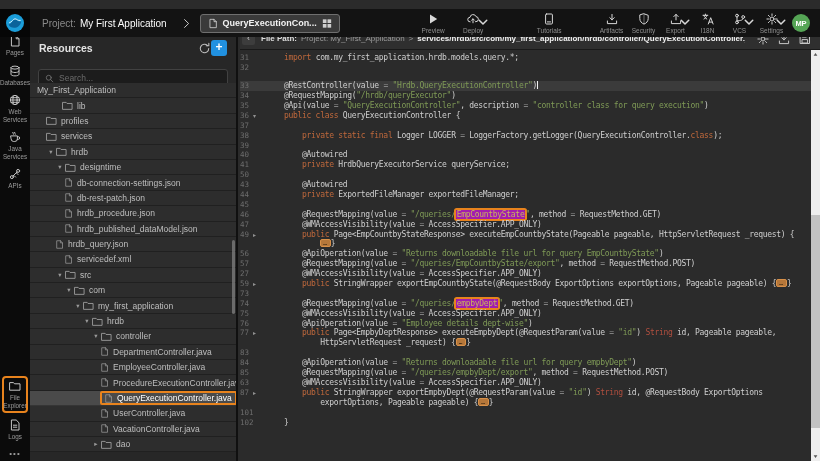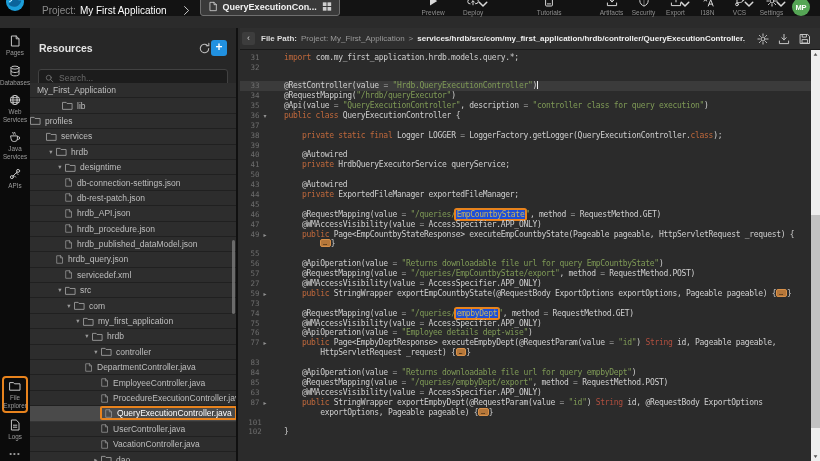--- a/index.html
+++ b/index.html
@@ -3,22 +3,22 @@
 <meta charset="utf-8">
 <style>
   * { margin:0; padding:0; box-sizing:border-box; }
   html,body { background:#000; }
   .app { position:relative; width:820px; height:461px; background:#2b2b2b; overflow:hidden;
          font-family:"Liberation Sans", sans-serif; -webkit-font-smoothing:antialiased; }
   .icon svg { width:100%; height:100%; display:block; }
   .icon { display:block; }
 
   
-  .topbar { position:absolute; top:0; left:0; right:0; height:16px; background:#131313;
-            display:flex; align-items:flex-end; z-index:5; }
+  .topbar { position:absolute; top:9px; left:0; right:0; height:28px; background:#131313;
+            display:flex; align-items:center; z-index:5; }
   .logo-box { width:30px; height:28px; background:#060606; display:flex; align-items:center; justify-content:center; }
   .logo-icon { width:20px; height:20px; }
   .proj { margin-left:12px; font-size:10px; display:flex; gap:4px; align-items:center; white-space:nowrap; }
   .proj-label { color:#8a8a8a; }
   .proj-name { color:#fdfdfd; }
   .chev-right { margin-left:16px; width:7px; height:11px; color:#e2e2e2; }
   .tab { margin-left:10px; height:19px; background:#3a3a3a; border:1px solid #6f6f6f; border-radius:3px;
          display:flex; align-items:center; gap:5px; padding:0 7px; }
   .tab .icon { width:10px; height:11px; color:#cfcfcf; }
   .tab-label { font-size:9px; font-weight:bold; color:#f2f2f2; white-space:nowrap; }
@@ -76,30 +76,30 @@
   .path-label { color:#dcdcdc; font-weight:bold; }
   .path-mid { color:#9a9a9a; }
   .path-file { color:#efefef; font-weight:bold; overflow:hidden; text-overflow:clip; }
   .path-text { display:flex; gap:4px; flex:1; overflow:hidden; }
   .path-icons { display:flex; gap:9px; padding:0 3px 0 8px; flex-shrink:0; }
   .path-icons .icon { width:12px; height:12px; color:#c6c6c6; cursor:pointer; }
 
   .code { position:absolute; top:22px; left:0; right:9px; bottom:0; padding-top:3px; overflow:hidden; }
   .code-row { height:9.9px; display:flex; align-items:center; white-space:pre; }
   .code-row.cur { background:#3b3b3b;margin-top:8px; }
-  .gut { width:44px; flex-shrink:0; display:flex; align-items:center; justify-content:center; padding-right:5px; gap:2px; }
+  .gut { width:44px; flex-shrink:0; display:flex; align-items:center; justify-content:flex-start; padding-right:5px; gap:2px; }
   .gut-num { font-family:"DejaVu Sans Mono", monospace; font-size:7.5px; color:#6d6d6d; }
   .gut-arrow { width:7px; font-size:6px; color:#919191; text-align:center; cursor:pointer; }
   .code-text { font-family:"DejaVu Sans Mono", monospace; font-size:8px; letter-spacing:-0.3px; color:#cfcfcf; }
   .tok-k  { color:#C1693C; }
   .tok-k2 { color:#B24F3F; }
   .tok-s  { color:#7F9A56; }
   .tok-o  { color:#9a9a9a; }
   .tok-p  { color:#cfcfcf; }
-  .tok-hl { color:#c9b45c; background:#1d4ed8; box-shadow:0 0 0 2px #E8831D; border-radius:1px; padding:0 1px; }
+  .tok-hl { color:#c9b45c; background:#a21caf; box-shadow:0 0 0 2px #E8831D; border-radius:1px; padding:0 1px; }
   .tok-f  { display:inline-block; background:#b5773a; border:1px solid #d89048; color:#2a1c0c; border-radius:2px;
             font-size:6px; line-height:6px; padding:0 2px; letter-spacing:1px; vertical-align:1px; }
   .caret-i { display:inline-block; width:1px; height:8px; background:#f2f2f2; vertical-align:-1px; }
 
   .vscroll { position:absolute; top:22px; right:0; width:9px; bottom:0; background:#eeeeee; }
   .vscroll .thumb { position:absolute; left:0; right:0; top:165px; height:213px; background:#c2c2c2; cursor:grab; }
   .vscroll .arr { position:absolute; left:0; right:0; height:9px; color:#555; display:flex; align-items:center;
                   justify-content:center; cursor:pointer; }
   .vscroll .arr .icon { width:5px; height:5px; }
   .arr-up { top:0; } .arr-down { bottom:0; }
@@ -349,21 +349,21 @@
           <span>My_First_Application</span>
         </div>
         <div class="tree-row" style="padding-left:32px">
           <span class="icon tree-icon">
             <svg viewBox="0 0 12 12">
               <path d="M1 2.6h3.5l1 1.2H11v6.4H1z" fill="none" stroke="currentColor" stroke-width="1" stroke-linecap="round" stroke-linejoin="round"></path>
             </svg>
           </span>
           <span>lib</span>
         </div>
-        <div class="tree-row" style="">
+        <div class="tree-row" style="padding-left:16px">
           <span class="icon tree-icon">
             <svg viewBox="0 0 12 12">
               <path d="M1 2.6h3.5l1 1.2H11v6.4H1z" fill="none" stroke="currentColor" stroke-width="1" stroke-linecap="round" stroke-linejoin="round"></path>
             </svg>
           </span>
           <span>profiles</span>
         </div>
         <div class="tree-row" style="padding-left:16px">
           <span class="icon tree-icon">
             <svg viewBox="0 0 12 12">
@@ -408,29 +408,20 @@
           </span>
           <span>db-rest-patch.json</span>
         </div>
         <div class="tree-row" style="padding-left:34px">
           <span class="icon tree-icon file">
             <svg viewBox="0 0 12 12">
               <path d="M2.8 1h4.4L10 3.8V11H2.8z" fill="none" stroke="currentColor" stroke-width="1" stroke-linecap="round" stroke-linejoin="round"></path>
               <path d="M7.2 1v2.8H10" fill="none" stroke="currentColor" stroke-width="1" stroke-linecap="round" stroke-linejoin="round"></path>
             </svg>
           </span>
-          <span>hrdb_API.json</span>
-        </div>
-        <div class="tree-row" style="padding-left:34px">
-          <span class="icon tree-icon file">
-            <svg viewBox="0 0 12 12">
-              <path d="M2.8 1h4.4L10 3.8V11H2.8z" fill="none" stroke="currentColor" stroke-width="1" stroke-linecap="round" stroke-linejoin="round"></path>
-              <path d="M7.2 1v2.8H10" fill="none" stroke="currentColor" stroke-width="1" stroke-linecap="round" stroke-linejoin="round"></path>
-            </svg>
-          </span>
           <span>hrdb_procedure.json</span>
         </div>
         <div class="tree-row" style="padding-left:34px">
           <span class="icon tree-icon file">
             <svg viewBox="0 0 12 12">
               <path d="M2.8 1h4.4L10 3.8V11H2.8z" fill="none" stroke="currentColor" stroke-width="1" stroke-linecap="round" stroke-linejoin="round"></path>
               <path d="M7.2 1v2.8H10" fill="none" stroke="currentColor" stroke-width="1" stroke-linecap="round" stroke-linejoin="round"></path>
             </svg>
           </span>
           <span>hrdb_published_dataModel.json</span>
@@ -491,21 +482,21 @@
         </div>
         <div class="tree-row" style="padding-left:61px">
           <span class="tree-arrow">▾</span>
           <span class="icon tree-icon">
             <svg viewBox="0 0 12 12">
               <path d="M1 2.6h3.5l1 1.2H11v6.4H1z" fill="none" stroke="currentColor" stroke-width="1" stroke-linecap="round" stroke-linejoin="round"></path>
             </svg>
           </span>
           <span>controller</span>
         </div>
-        <div class="tree-row" style="padding-left:54px">
+        <div class="tree-row" style="padding-left:70px">
           <span class="icon tree-icon file">
             <svg viewBox="0 0 12 12">
               <path d="M2.8 1h4.4L10 3.8V11H2.8z" fill="none" stroke="currentColor" stroke-width="1" stroke-linecap="round" stroke-linejoin="round"></path>
               <path d="M7.2 1v2.8H10" fill="none" stroke="currentColor" stroke-width="1" stroke-linecap="round" stroke-linejoin="round"></path>
             </svg>
           </span>
           <span>DepartmentController.java</span>
         </div>
         <div class="tree-row" style="padding-left:70px">
           <span class="icon tree-icon file">
@@ -611,21 +602,20 @@
         <div class="code-row"><span class="gut"><span class="gut-num">40</span><span class="gut-arrow"></span></span><span class="code-text"><span class="tok-p">    @Autowired</span></span></div>
         <div class="code-row"><span class="gut"><span class="gut-num">41</span><span class="gut-arrow"></span></span><span class="code-text"><span class="tok-p">    </span><span class="tok-k">private </span><span class="tok-p">HrdbQueryExecutorService queryService;</span></span></div>
         <div class="code-row"><span class="gut"><span class="gut-num">50</span><span class="gut-arrow"></span></span><span class="code-text"></span></div>
         <div class="code-row"><span class="gut"><span class="gut-num">43</span><span class="gut-arrow"></span></span><span class="code-text"><span class="tok-p">    @Autowired</span></span></div>
         <div class="code-row"><span class="gut"><span class="gut-num">44</span><span class="gut-arrow"></span></span><span class="code-text"><span class="tok-p">    </span><span class="tok-k">private </span><span class="tok-p">ExportedFileManager exportedFileManager;</span></span></div>
         <div class="code-row"><span class="gut"><span class="gut-num">45</span><span class="gut-arrow"></span></span><span class="code-text"></span></div>
         <div class="code-row"><span class="gut"><span class="gut-num">46</span><span class="gut-arrow"></span></span><span class="code-text"><span class="tok-p">    @RequestMapping(value </span><span class="tok-o">= </span><span class="tok-s">"/queries/</span><span class="tok-hl">EmpCountbyState</span><span class="tok-s">"</span><span class="tok-p">, method </span><span class="tok-o">= </span><span class="tok-p">RequestMethod.GET)</span></span></div>
         <div class="code-row"><span class="gut"><span class="gut-num">47</span><span class="gut-arrow"></span></span><span class="code-text"><span class="tok-p">    @WMAccessVisibility(value </span><span class="tok-o">= </span><span class="tok-p">AccessSpecifier.APP_ONLY)</span></span></div>
         <div class="code-row"><span class="gut"><span class="gut-num">49</span><span class="gut-arrow">▸</span></span><span class="code-text"><span class="tok-p">    </span><span class="tok-k">public </span><span class="tok-p">Page&lt;EmpCountbyStateResponse&gt; executeEmpCountbyState(Pageable pageable, HttpServletRequest _request) {</span></span></div>
         <div class="code-row"><span class="gut"><span class="gut-num"></span><span class="gut-arrow"></span></span><span class="code-text"><span class="tok-p">        </span><span class="tok-f">…</span><span class="tok-p">}</span></span></div>
-        <div class="code-row"><span class="gut"><span class="gut-num">55</span><span class="gut-arrow"></span></span><span class="code-text"></span></div>
         <div class="code-row"><span class="gut"><span class="gut-num">56</span><span class="gut-arrow"></span></span><span class="code-text"><span class="tok-p">    @ApiOperation(value </span><span class="tok-o">= </span><span class="tok-s">"Returns downloadable file url for query EmpCountbyState"</span><span class="tok-p">)</span></span></div>
         <div class="code-row"><span class="gut"><span class="gut-num">57</span><span class="gut-arrow"></span></span><span class="code-text"><span class="tok-p">    @RequestMapping(value </span><span class="tok-o">= </span><span class="tok-s">"/queries/EmpCountbyState/export"</span><span class="tok-p">, method </span><span class="tok-o">= </span><span class="tok-p">RequestMethod.POST)</span></span></div>
         <div class="code-row"><span class="gut"><span class="gut-num">27</span><span class="gut-arrow"></span></span><span class="code-text"><span class="tok-p">    @WMAccessVisibility(value </span><span class="tok-o">= </span><span class="tok-p">AccessSpecifier.APP_ONLY)</span></span></div>
         <div class="code-row"><span class="gut"><span class="gut-num">59</span><span class="gut-arrow">▸</span></span><span class="code-text"><span class="tok-p">    </span><span class="tok-k">public </span><span class="tok-p">StringWrapper exportEmpCountbyState(@RequestBody ExportOptions exportOptions, Pageable pageable) {</span><span class="tok-f">…</span><span class="tok-p">}</span></span></div>
         <div class="code-row"><span class="gut"><span class="gut-num">73</span><span class="gut-arrow"></span></span><span class="code-text"></span></div>
         <div class="code-row"><span class="gut"><span class="gut-num">74</span><span class="gut-arrow"></span></span><span class="code-text"><span class="tok-p">    @RequestMapping(value </span><span class="tok-o">= </span><span class="tok-s">"/queries/</span><span class="tok-hl">empbyDept</span><span class="tok-s">"</span><span class="tok-p">, method </span><span class="tok-o">= </span><span class="tok-p">RequestMethod.GET)</span></span></div>
         <div class="code-row"><span class="gut"><span class="gut-num">75</span><span class="gut-arrow"></span></span><span class="code-text"><span class="tok-p">    @WMAccessVisibility(value </span><span class="tok-o">= </span><span class="tok-p">AccessSpecifier.APP_ONLY)</span></span></div>
         <div class="code-row"><span class="gut"><span class="gut-num">76</span><span class="gut-arrow"></span></span><span class="code-text"><span class="tok-p">    @ApiOperation(value </span><span class="tok-o">= </span><span class="tok-s">"Employee details dept-wise"</span><span class="tok-p">)</span></span></div>
         <div class="code-row"><span class="gut"><span class="gut-num">77</span><span class="gut-arrow">▸</span></span><span class="code-text"><span class="tok-p">    </span><span class="tok-k">public </span><span class="tok-p">Page&lt;EmpbyDeptResponse&gt; executeEmpbyDept(@RequestParam(value </span><span class="tok-o">= </span><span class="tok-s">"id"</span><span class="tok-p">) </span><span class="tok-k2">String</span><span class="tok-p"> id, Pageable pageable,</span></span></div>
         <div class="code-row"><span class="gut"><span class="gut-num"></span><span class="gut-arrow"></span></span><span class="code-text"><span class="tok-p">        HttpServletRequest _request) {</span><span class="tok-f">…</span><span class="tok-p">}</span></span></div>

